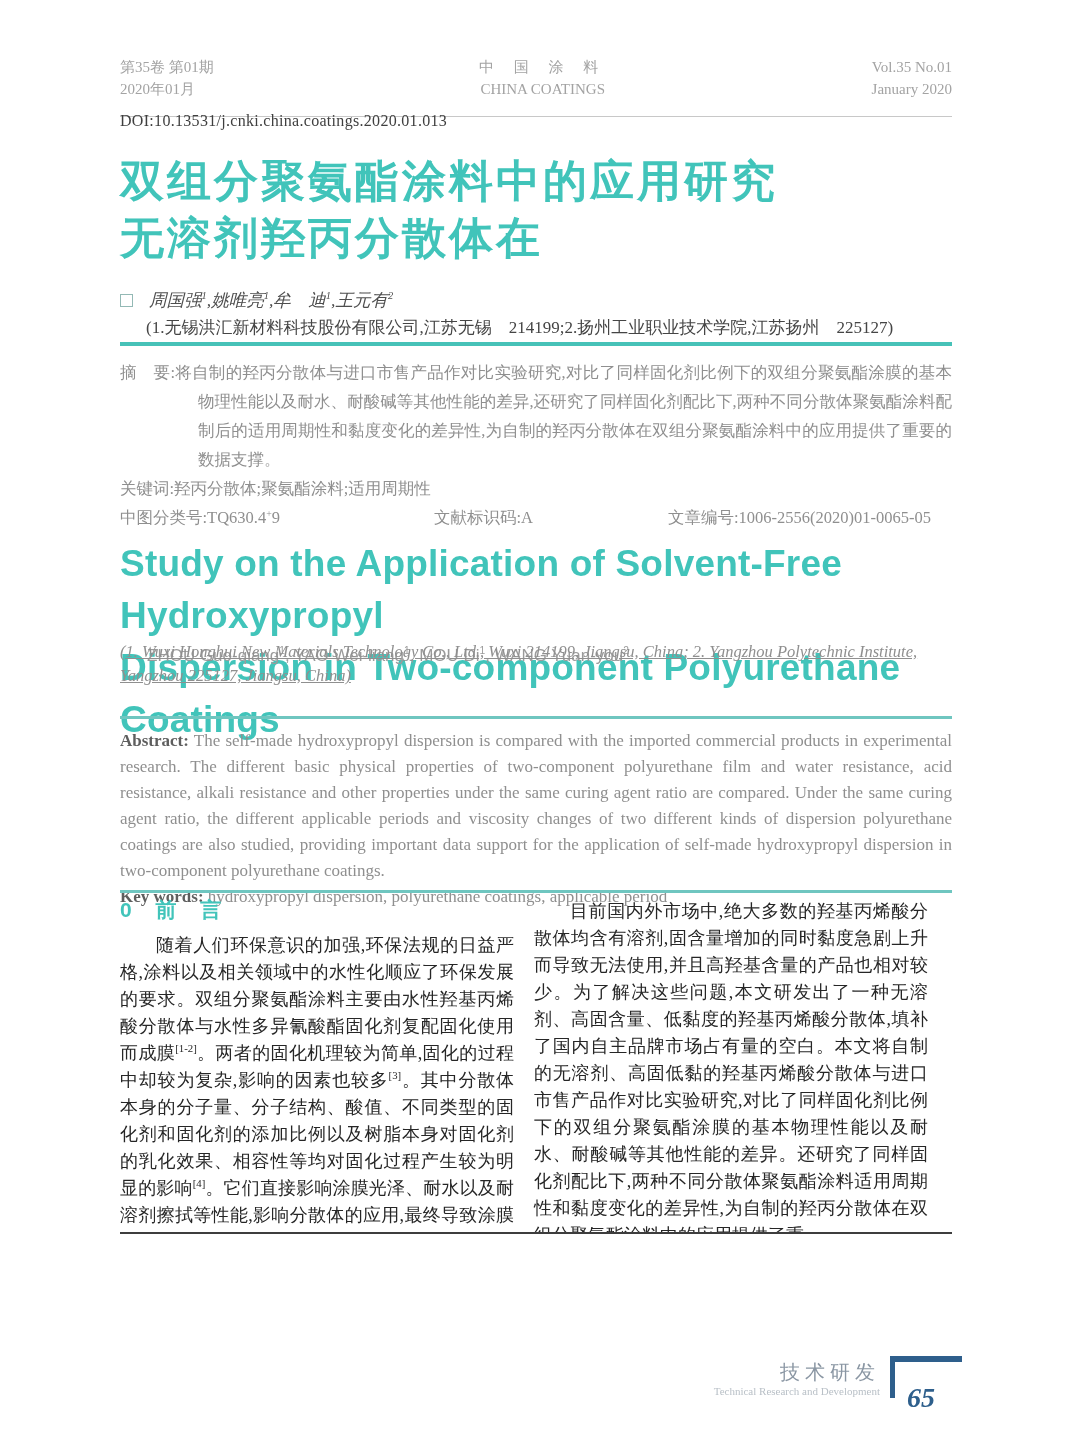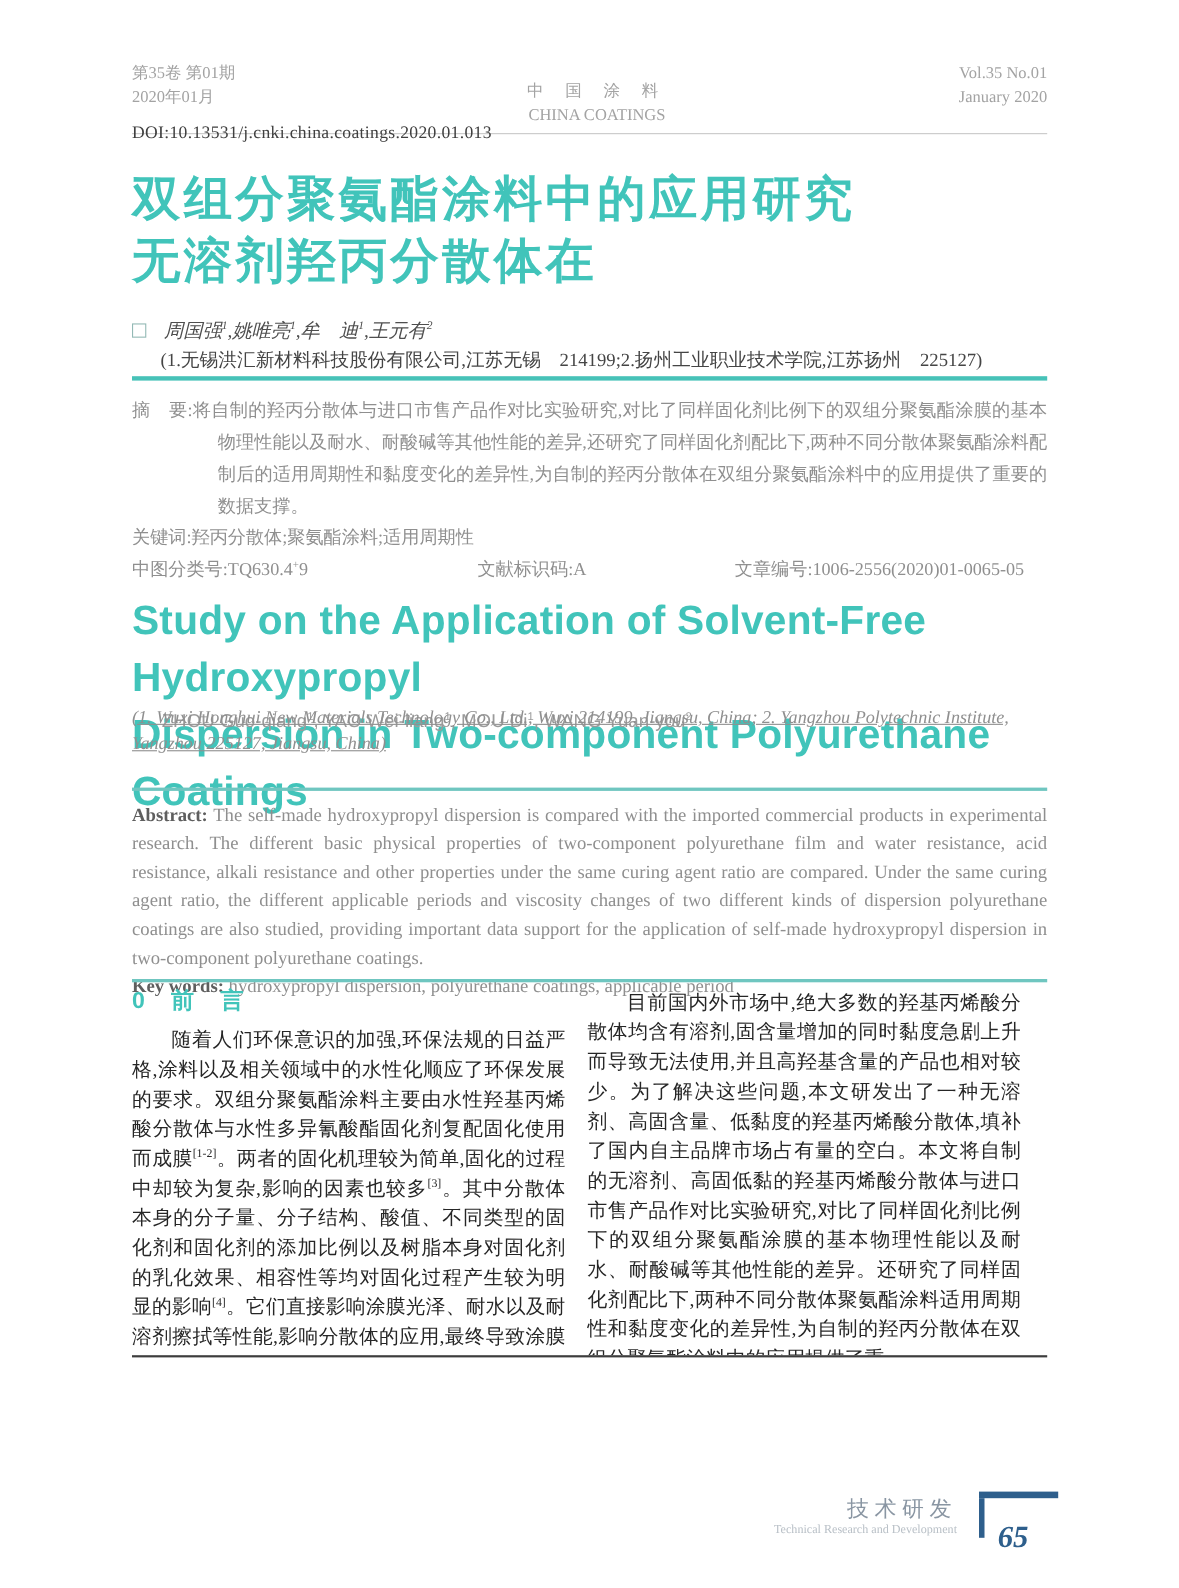--- a/index.html
+++ b/index.html
@@ -2,22 +2,22 @@
 <html><head>
 <meta charset="utf-8">
 <style>
   * { margin:0; padding:0; box-sizing:border-box; }
   html,body { background:#e8e8e8; }
   body { font-family:"Liberation Serif","DejaVu Serif",serif; }
   .page { position:relative; width:1072px; height:1444px; background:#ffffff; margin:0 auto; overflow:hidden; }
   .blk { position:absolute; left:120px; width:832px; }
 
   
-  .journal-header { top:56px; display:flex; justify-content:space-between; color:#a3a3a3; font-size:15px; line-height:22px; border-bottom:1.5px solid #c8c8c8; padding-bottom:5px; }
-  .jh-center { text-align:center;margin-top:16px; }
+  .journal-header { top:56px; display:flex; justify-content:space-between; color:#a3a3a3; font-size:15px; line-height:22px; border-bottom:1.5px solid #c8c8c8; padding-bottom:16px; }
+  .jh-center { text-align:center; }
   .jh-right { text-align:right; }
   .jh-cn-title { letter-spacing:8px; }
   .doi-line { top:112px; font-size:16px; color:#3f3f3f; letter-spacing:0.3px; }
 
   
   .title-cn { top:152px; color:#41c4ba; font-family:"Liberation Sans","DejaVu Sans",sans-serif; font-weight:bold; font-size:44px; line-height:57px; letter-spacing:3px; }
   .authors-cn { top:288px; font-size:17.5px; color:#4e4e4e; display:flex; align-items:center;font-style:italic; }
   .author-square { display:inline-block; width:13px; height:13px; border:1.5px solid #93b9b5; margin-right:16px; }
   .affil-cn { top:316px; padding-left:26px; font-size:17px; color:#454545; }
   .bar-teal { top:342px; height:4px; background:#47c2b8; }
@@ -47,21 +47,21 @@
   .body-para { margin-top:8px; font-size:18px; line-height:27px; color:#262626; text-align:justify; text-indent:2em; }
   .col-right .body-para { margin-top:2px; }
   sup { font-size:60%; line-height:0; vertical-align:super; }
 
   
   .foot-rule { top:1232px; height:2px; background:#3d3d3d; }
   .footnotes { top:1244px; color:#8f8f8f; font-size:16px; line-height:27px; text-align:justify; }
 
   
   .page-footer { position:absolute; right:110px; top:1356px; display:flex; align-items:flex-start; }
-  .footer-text { text-align:right; margin-right:20px; padding-top:4px; }
+  .footer-text { text-align:right; margin-right:10px; padding-top:4px; }
   .footer-cn { color:#8a96a3; font-size:20px; letter-spacing:5px; line-height:24px; }
   .footer-en { color:#b9c0c7; font-size:11px; line-height:14px; }
   .pageno { display:flex; flex-direction:column; }
   .pageno-top { height:6px; width:72px; background:#2e5f8c; }
   .pageno-row { display:flex; }
   .pageno-side { width:5px; height:36px; background:#2e5f8c; }
   .pageno-num { font-family:"Liberation Serif","DejaVu Serif",serif; font-style:italic; font-weight:bold; font-size:28px; color:#2e5f8c; padding:20px 10px 0 12px; }
 </style>
 </head>
 <body>

